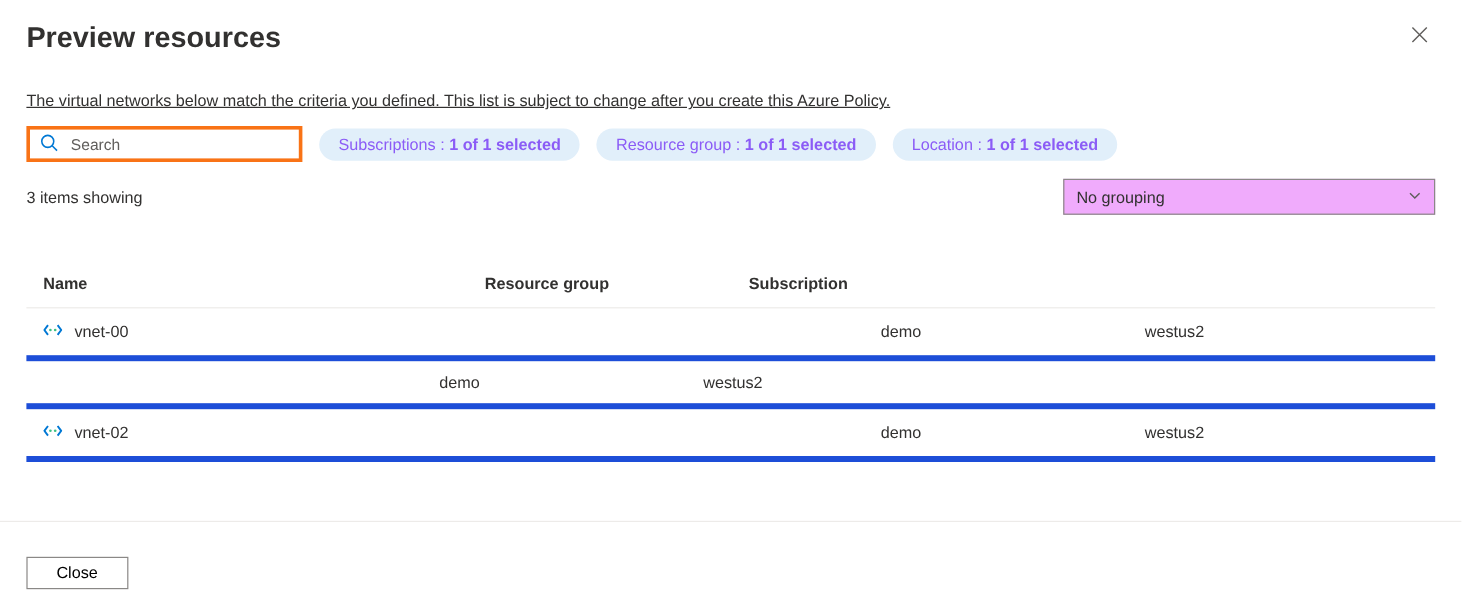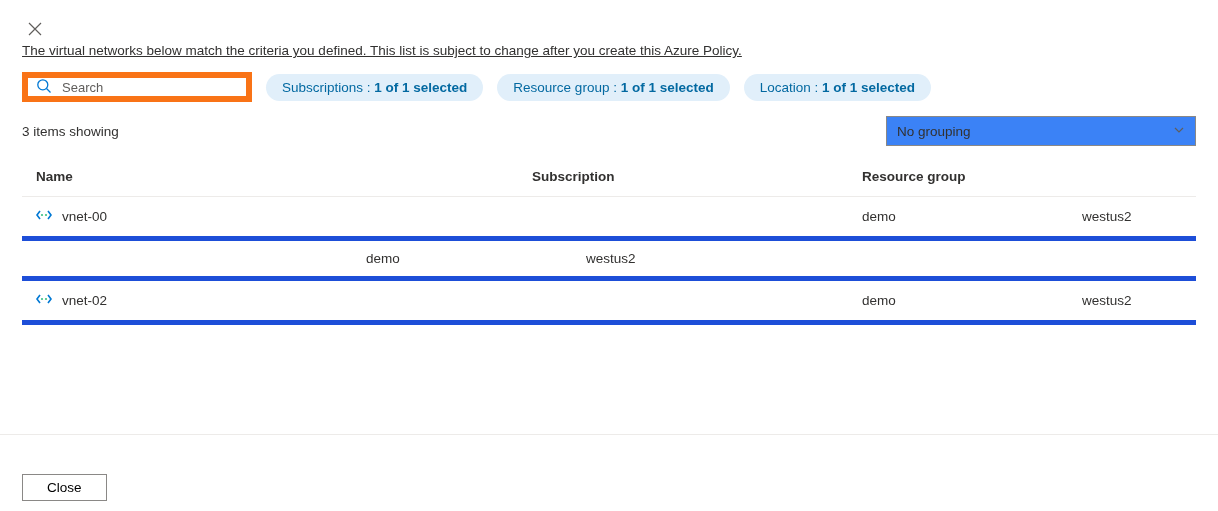--- a/index.html
+++ b/index.html
@@ -45,81 +45,81 @@
       display: flex;
       align-items: center;
       gap: 14px;
       margin-bottom: 14px;
     }
     .search-box {
       display: flex;
       align-items: center;
       width: 230px;
       height: 30px;
-      border: 6px solid #f97316;
+      border: 3px solid #f97316;
       background: #fff;
       padding: 0 8px;
     }
     .search-box svg { width: 16px; height: 16px; flex-shrink: 0; }
     .search-input {
       border: none;
       outline: none;
       flex: 1;
       font-size: 13px;
       padding-left: 10px;
       color: #323130;
       background: transparent;
     }
     .search-input::placeholder { color: #605e5c; }
 
     .filter-pill {
       background: #e1effa;
       border-radius: 16px;
       padding: 6px 16px;
       font-size: 13.5px;
-      color: #0369a1;
+      color: #8b5cf6;
       cursor: pointer;
       white-space: nowrap;
     }
     .filter-pill .sel { font-weight: 600; }
 
     .results-row {
       display: flex;
       justify-content: space-between;
       align-items: center;
-      margin-bottom: 23px;
+      margin-bottom: 50px;
     }
     .count-text { font-size: 13.5px; }
     .grouping-dd {
       display: flex;
       justify-content: space-between;
       align-items: center;
       width: 310px;
       height: 30px;
       border: 1px solid #8a8886;
       padding: 0 10px;
       font-size: 13.5px;
       cursor: pointer;
-      background: #3b82f6;
+      background: #f0abfc;
     }
     .chev { width: 12px; height: 12px; }
 
     .table {
       width: 100%;
     }
     .thead {
       display: flex;
       border-bottom: 1px solid #edebe9;
       padding: 0 14px 12px 14px;
     }
     .th {
       font-weight: 600;
       font-size: 13.5px;
     }
-    .col-name { width: 496px; }
+    .col-name { width: 368px; }
     .col-sub  { width: 330px; }
     .col-rg   { width: 220px; }
     .col-loc  { flex: 1; }
 
     .trow {
       display: flex;
       align-items: center;
       padding: 10px 14px;
       border-bottom: 5px solid #1d4ed8;
       font-size: 13.5px;
@@ -136,35 +136,36 @@
     .bottom-divider {
       position: absolute;
       left: 0; right: 0;
       bottom: 76px;
       border-top: 1px solid #edebe9;
     }
 
     .footer {
       position: absolute;
       left: 22px;
-      bottom: 10px;
+      bottom: 20px;
     }
     .close-btn {
       border: 1px solid #8a8886;
       background: #fff;
       font-size: 13.5px;
       padding: 5px 24px;
       cursor: pointer;
       font-family: inherit;
     }
   </style>
 </head>
 <body>
 
 <div class="header-row">
+  <h1 class="page-title">Preview resources</h1>
   <div class="close-x">
     <svg viewBox="0 0 14 14">
         <path d="M1 1 L13 13 M13 1 L1 13" stroke="#605e5c" stroke-width="1.2" fill="none"></path>
       </svg>
   </div>
 </div>
 
 <p class="description">The virtual networks below match the criteria you defined. This list is subject to change after you create this Azure Policy.</p>
 
 <div class="filter-row">
@@ -197,22 +198,22 @@
       <svg class="chev" viewBox="0 0 12 12">
           <path d="M2 4 L6 8 L10 4" fill="none" stroke="#605e5c" stroke-width="1.2"></path>
         </svg>
     </span>
   </div>
 </div>
 
 <div class="table">
   <div class="thead">
     <div class="th col-name">Name</div>
+    <div class="th col-rg">Resource group</div>
     <div class="th col-sub">Subscription</div>
-    <div class="th col-rg">Resource group</div>
   </div>
 
   <div class="tbody" id="tbody">
       <div class="trow">
         <div class="col-name name-cell">
           <span><svg class="vnet-icon" viewBox="0 0 16 16">
               <path d="M4 4 L1 8 L4 12" fill="none" stroke="#0078d4" stroke-width="1.6"></path>
               <path d="M12 4 L15 8 L12 12" fill="none" stroke="#0078d4" stroke-width="1.6"></path>
               <circle cx="6" cy="8" r="1.1" fill="#3cc085"></circle>
               <circle cx="10" cy="8" r="1.1" fill="#3cc085"></circle>

